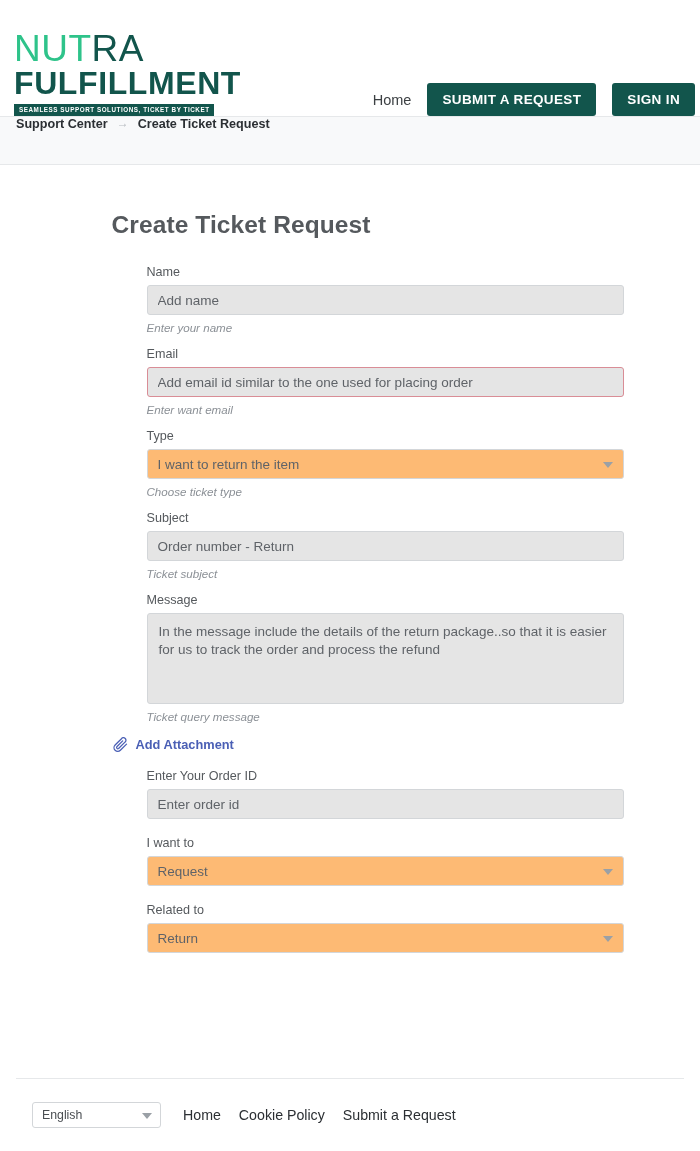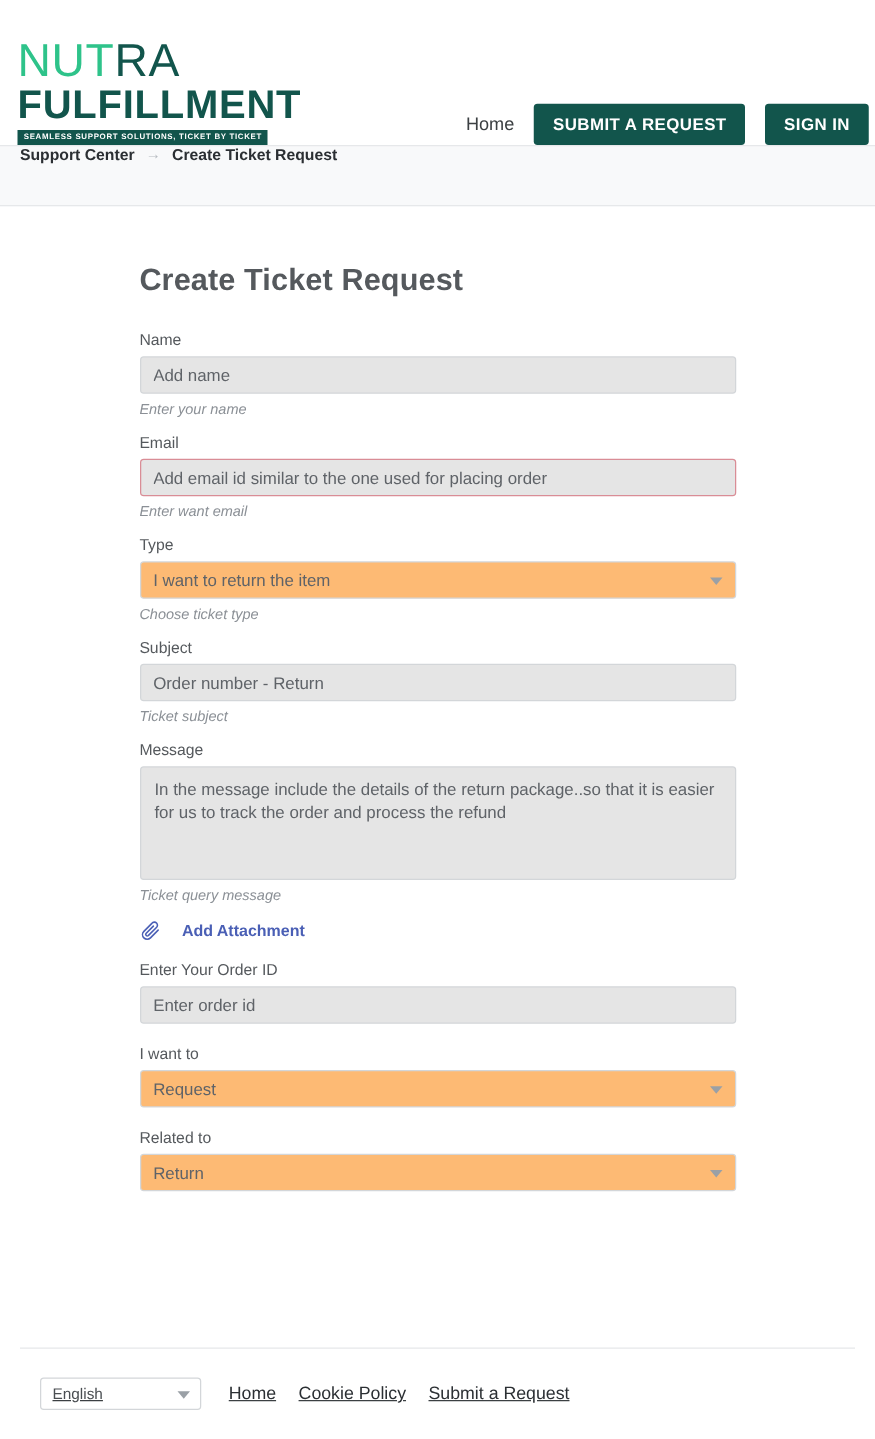--- a/index.html
+++ b/index.html
@@ -125,21 +125,21 @@
     margin: 0 auto;
     padding-top: 46px;
   }
   .form-title {
     font-size: 24.5px;
     font-weight: 700;
     color: #55595d;
     margin: 0 0 26px 0;
     letter-spacing: 0.1px;
   }
-  .field { margin-bottom: 0; }
+  .field { margin-bottom: 0; margin-left: 35px; }
   .field-label {
     display: block;
     font-size: 12.6px;
     color: #55595d;
     margin-bottom: 6px;
   }
   .control {
     width: 477px;
     height: 30px;
     border: 1px solid #d3d6d9;
@@ -192,21 +192,21 @@
   .helper {
     font-size: 11.6px;
     font-style: italic;
     color: #8b9096;
     margin: 6px 0 13px 0;
     display: block;
   }
   .attach-row {
     display: flex;
     align-items: center;
-    gap: 17px;
+    gap: 7px;
     margin: 2px 0 16px 0;
     cursor: pointer;
     width: max-content;
     text-align: center;
   }
   .attach-label {
     color: #4a5fb5;
     font-size: 12.8px;
     font-weight: 700;
   }
@@ -220,21 +220,20 @@
     right: 0;
     bottom: 0;
     height: 73px;
     padding: 0 16px;
     border-top: 1px solid #e6e8ea;
     margin: 0 16px;
     width: calc(100% - 32px);
     display: flex;
     align-items: center;
     gap: 22px;
-    text-decoration: underline;
   }
   .lang-wrap { position: relative; width: 129px; }
   .lang-box {
     width: 129px;
     height: 26px;
     border: 1px solid #d3d6d9;
     border-radius: 3px;
     background: #ffffff;
     font-size: 12.3px;
     color: #4a4e52;

